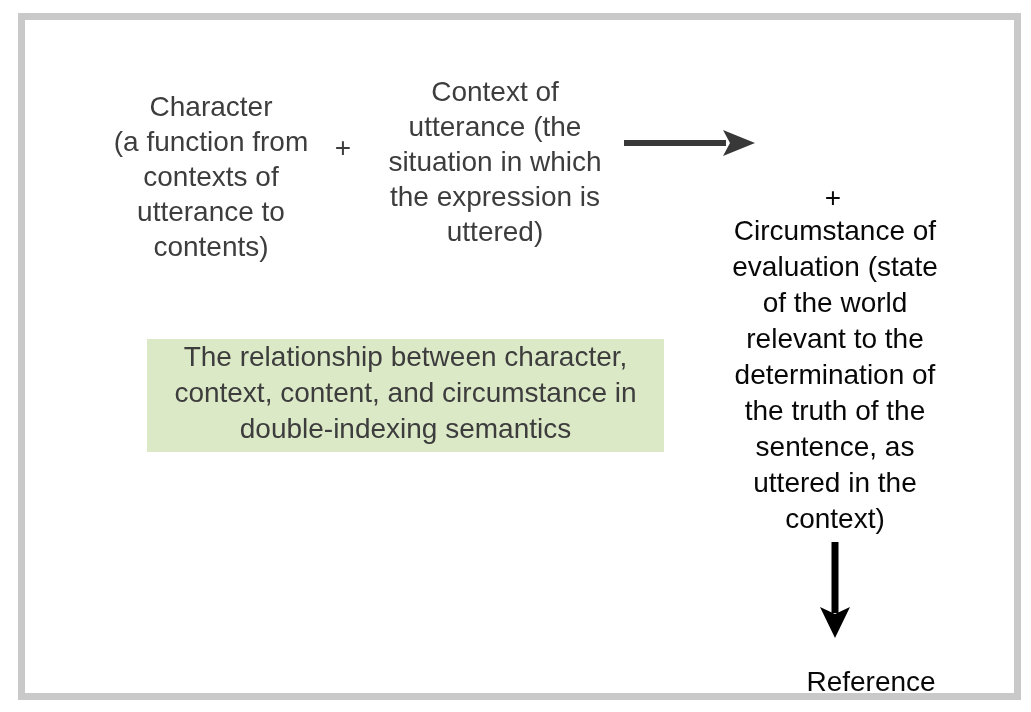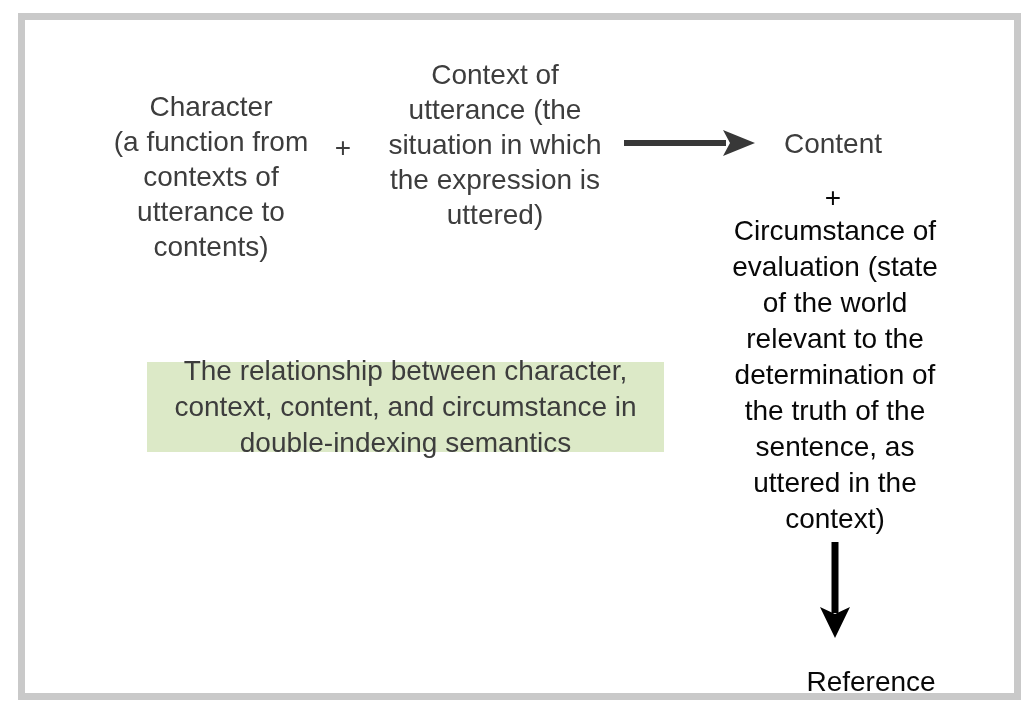--- a/index.html
+++ b/index.html
@@ -30,45 +30,44 @@
     font-size: 28px;
     line-height: 35px;
     text-align: center;
     white-space: pre-line;
   }
   .gray  { color: var(--text-gray); }
   .black { color: var(--text-black); }
 
   .character-label    { left: 66px;  top: 69px;  width: 240px; }
   .plus-left          { left: 300px; top: 110px; width: 36px; }
-  .context-label      { left: 350px; top: 37px;  width: 240px; }
+  .context-label      { left: 350px; top: 54px;  width: 240px; }
   .content-label      { left: 708px; top: 106px; width: 200px; }
   .plus-right         { left: 790px; top: 160px; width: 36px; }
   .circumstance-label { left: 691px; top: 193px; width: 238px; line-height: 36px; text-align: center; }
   .reference-label    { left: 746px; top: 644px; width: 200px; }
 
   .h-arrow {
     position: absolute;
     left: 598px; top: 109px;
     width: 134px; height: 28px;
     color: var(--arrow-gray);
   }
   .v-arrow {
     position: absolute;
     left: 794px; top: 521px;
     width: 32px; height: 99px;
     color: var(--arrow-black);
   }
   .caption-box {
     position: absolute;
-    left: 122px; top: 342px;
-    width: 517px; height: 90px;
+    left: 122px; top: 319px;
+    width: 517px; height: 113px;
     background: var(--caption-bg);
     display: flex;
-    align-items: center;
     justify-content: center;
   }
   .caption-text {
     font-size: 28px;
     line-height: 36px;
     text-align: center;
     white-space: pre-line;
     color: var(--text-gray);
   }
 </style>
@@ -89,21 +88,20 @@
 utterance (the
 situation in which
 the expression is
 uttered)</div>
 
   <svg class="h-arrow" viewBox="0 0 134 28" aria-hidden="true">
     <line x1="1" y1="14" x2="103" y2="14" stroke="currentColor" stroke-width="6"></line>
     <polygon points="100,1 132,14 100,27 107,14" fill="currentColor"></polygon>
   </svg>
 
-  <div class="txt gray content-label">Content</div>
 
   <div class="txt black plus-right">+</div>
 
   <div class="txt black circumstance-label">Circumstance of
 evaluation (state
 of the world
 relevant to the
 determination of
 the truth of the
 sentence, as

